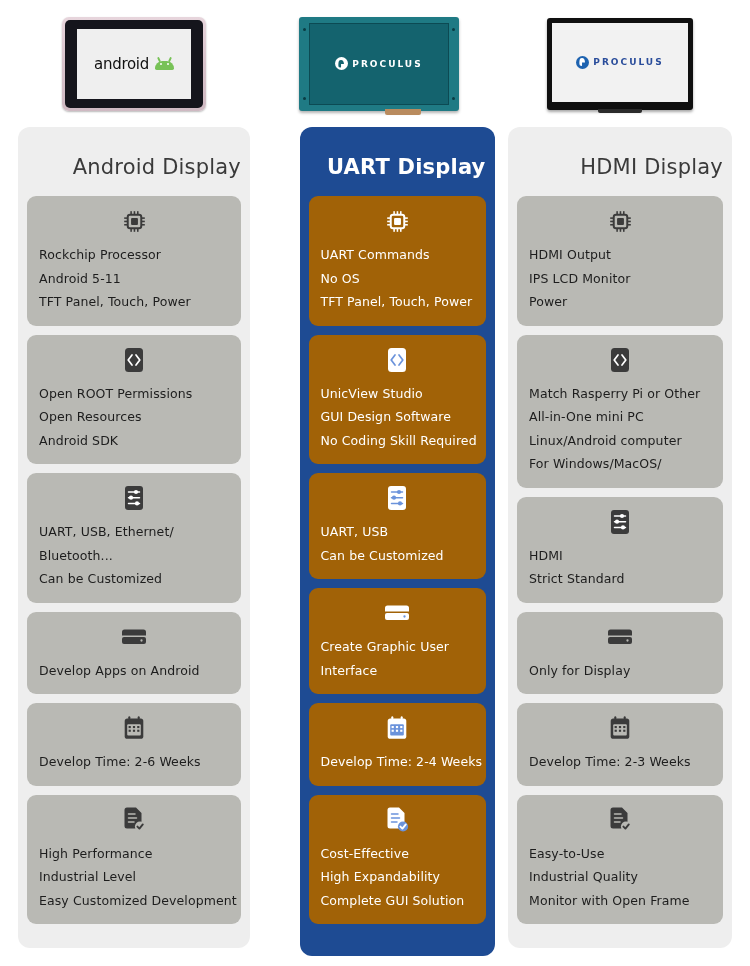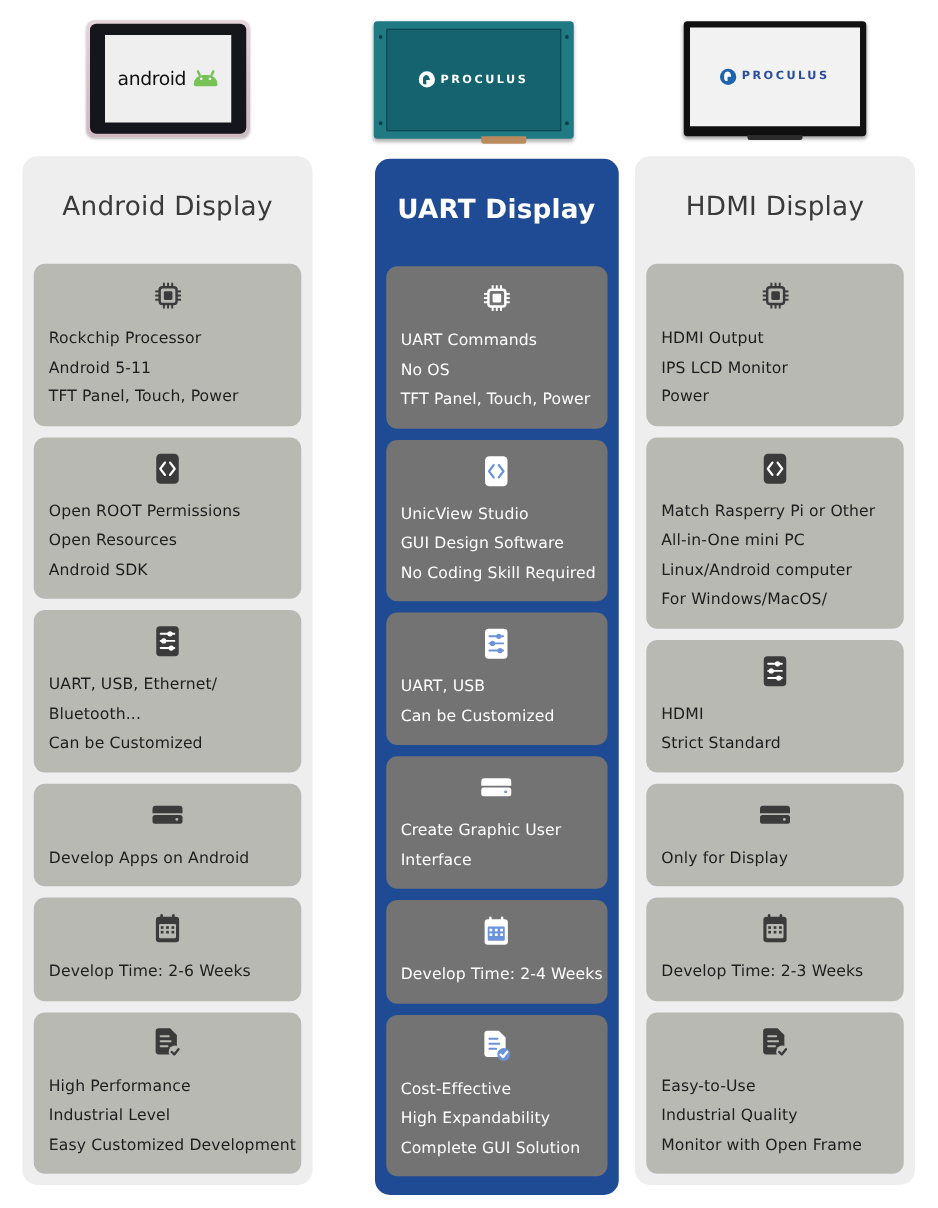--- a/index.html
+++ b/index.html
@@ -30,21 +30,21 @@
   
   .device-wrap {
     height: 127px;
     display: flex;
     align-items: center;
     justify-content: center;
   }
 
   
   .dev-android {
-    width: 131px; height: 94px;
+    width: 144px; height: 94px;
     border-radius: 7px;
     background: linear-gradient(180deg,#e7d5dc 0%, #d8c3cb 50%, #cfb9c2 100%);
     padding: 3px;
     box-shadow: 0 1px 2px rgba(0,0,0,.28);
   }
   .dev-android .bezel {
     width: 100%; height: 100%;
     border-radius: 5px;
     background: #15151c;
     padding: 9px 12px;
@@ -149,38 +149,38 @@
     flex: 1;
     border-radius: 12px;
     padding: 9px;
     display: flex;
     flex-direction: column;
   }
   .panel.light { background: #eeeeee; }
   .panel.blue  { background: #1e4b93; margin-bottom: -8px; margin-left: 36px; }
 
   .panel-title {
-    text-align: center;
+    text-align: right;
     font-size: 21px;
     letter-spacing: .2px;
-    padding: 19px 0 34px 0;
+    padding: 19px 0 17px 0;
   }
   .panel.light .panel-title { color: #3a3a3a; font-weight: 400; }
   .panel.blue  .panel-title { color: #ffffff; font-weight: 700; }
 
   .cards { display: flex; flex-direction: column; gap: 9px; flex: 1; }
 
   .card {
     border-radius: 9px;
     padding: 10px 12px 12px 12px;
     display: flex;
     flex-direction: column;
   }
   .card.gray { background: #b9b9b4; }
-  .card.lblue { background: #737373; }
+  .card.lblue { background: #a16207; }
 
   .card-icon {
     display: flex; align-items: center; justify-content: center;
     height: 30px; margin-bottom: 8px;
   }
   .card-lines { display: flex; flex-direction: column; gap: 1px; }
   .card-line {
     font-size: 12.5px;
     line-height: 22.5px;
     letter-spacing: .1px;

